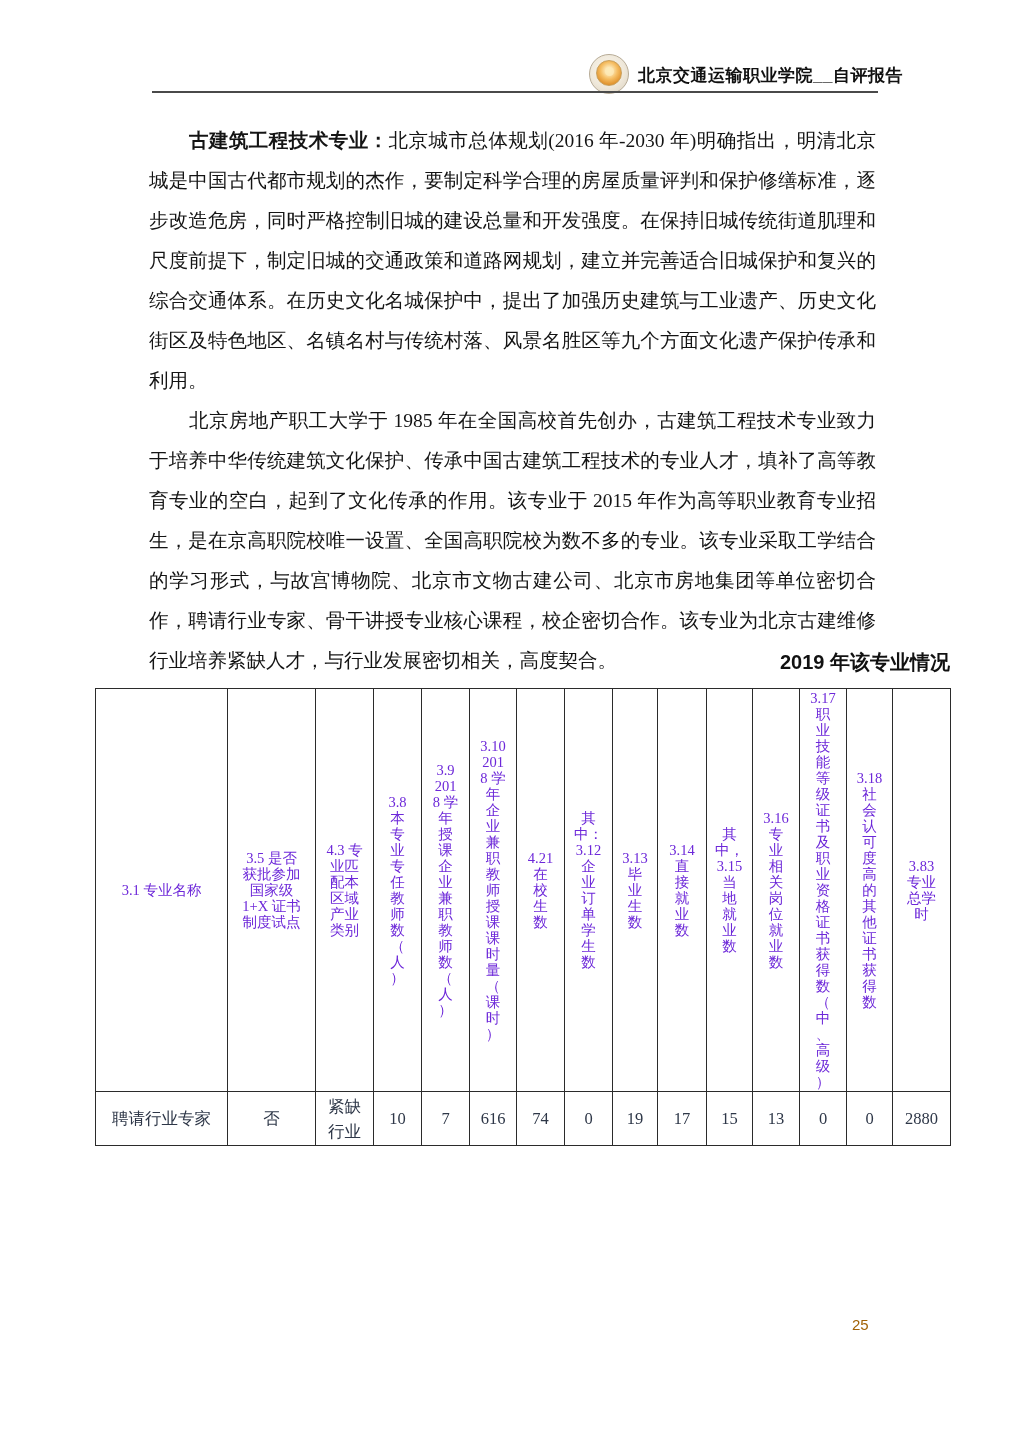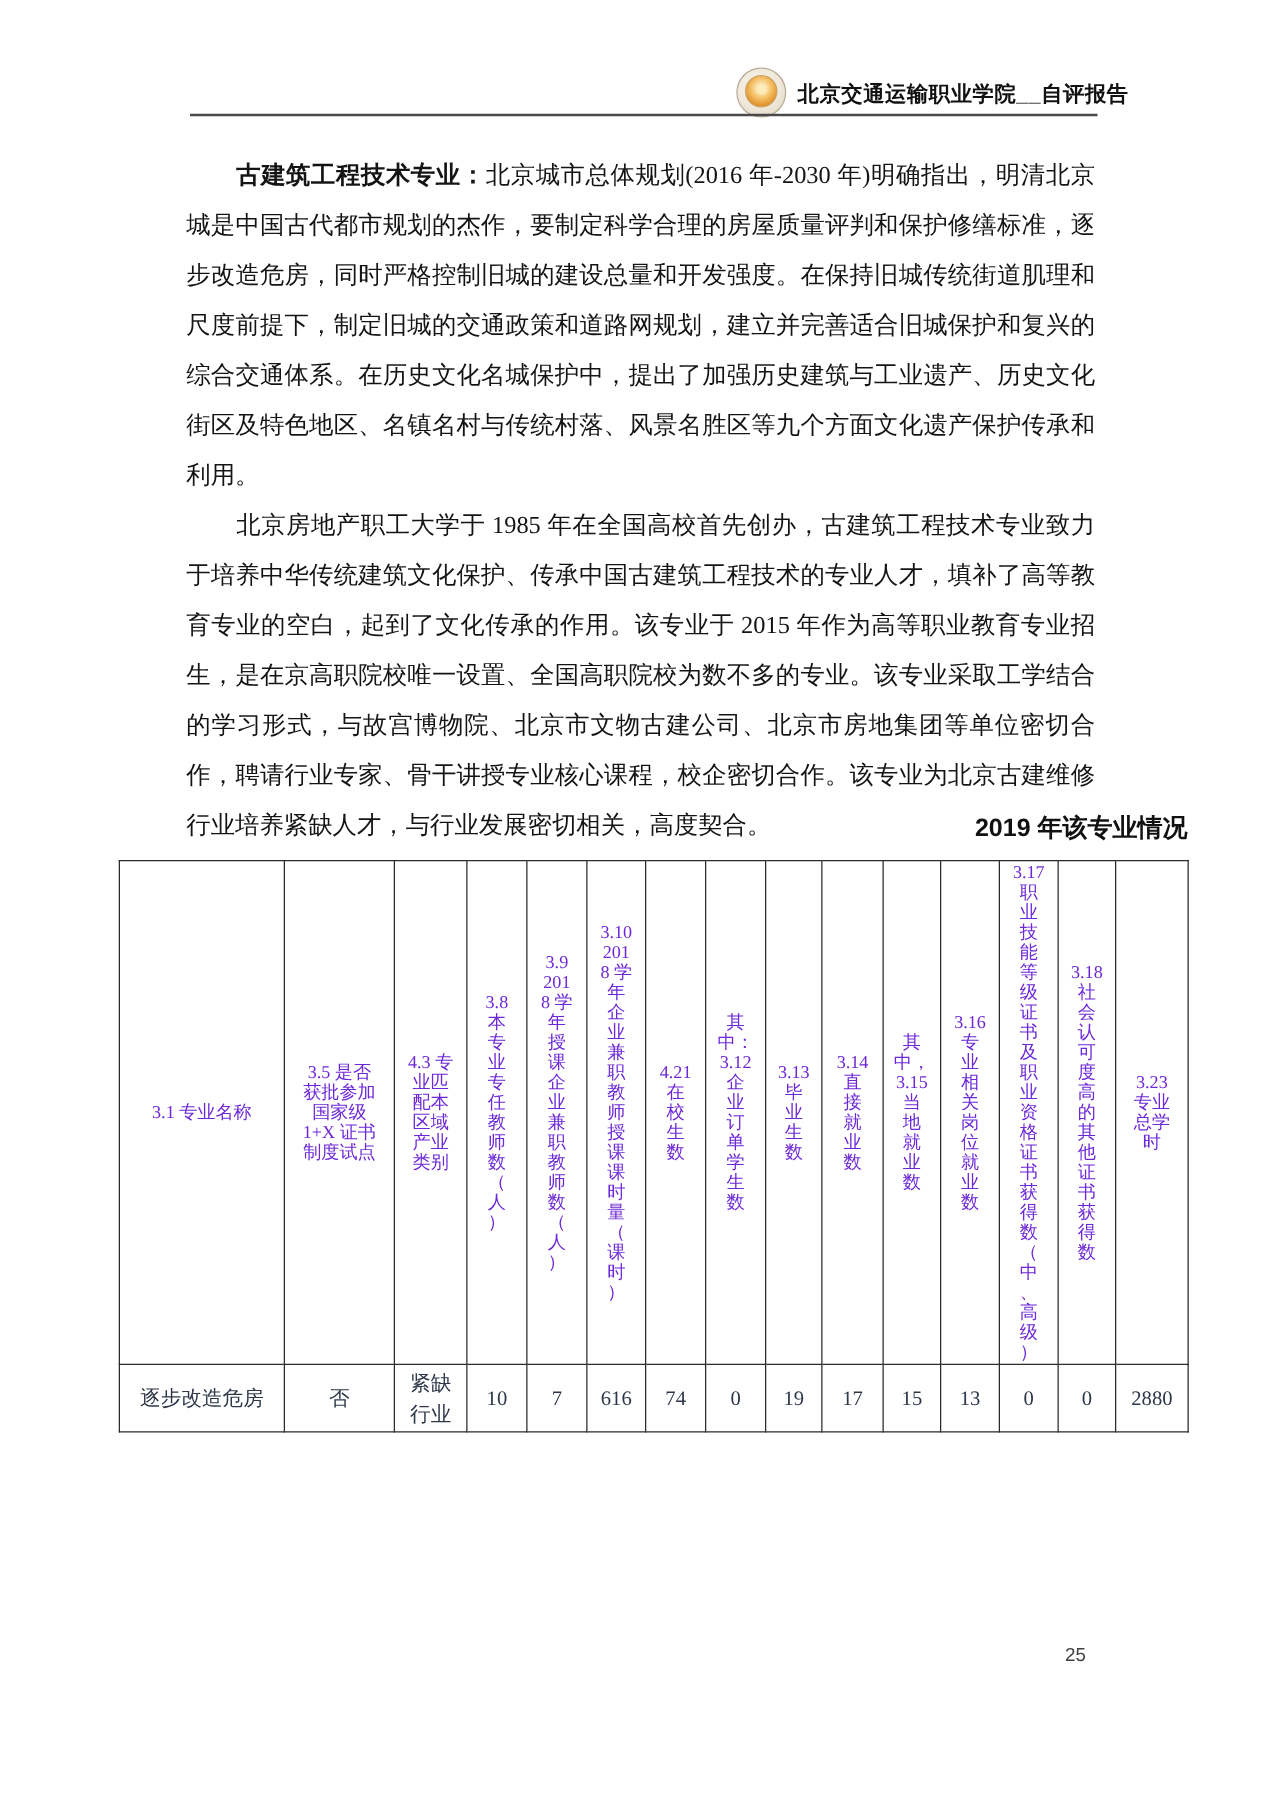--- a/index.html
+++ b/index.html
@@ -82,21 +82,21 @@
   tr.data-row td{
     font-size:16.5px;line-height:25px;
     text-align:center;vertical-align:middle;
     white-space:pre-line;
     color:#2e3748;
   }
   
   .page-number{
     position:absolute;left:852px;top:1316px;
     font-family:"Liberation Sans","DejaVu Sans",sans-serif;
-    font-size:15px;color:#404040;
+    font-size:15px;color:#a16207;
   }
 </style>
 </head>
 <body>
 
 <header>
   <span class="logo">
     <span class="logo-inner"></span>
     <span class="logo-dot"></span>
   </span>
@@ -268,27 +268,27 @@
 度
 高
 的
 其
 他
 证
 书
 获
 得
 数</th>
-      <th>3.23
+      <th>3.83
 专业
 总学
 时</th>
     </tr>
     <tr class="data-row">
-      <td>逐步改造危房</td>
+      <td>聘请行业专家</td>
       <td>否</td>
       <td>紧缺
 行业</td>
       <td>10</td>
       <td>7</td>
       <td>616</td>
       <td>74</td>
       <td>0</td>
       <td>19</td>
       <td>17</td>

